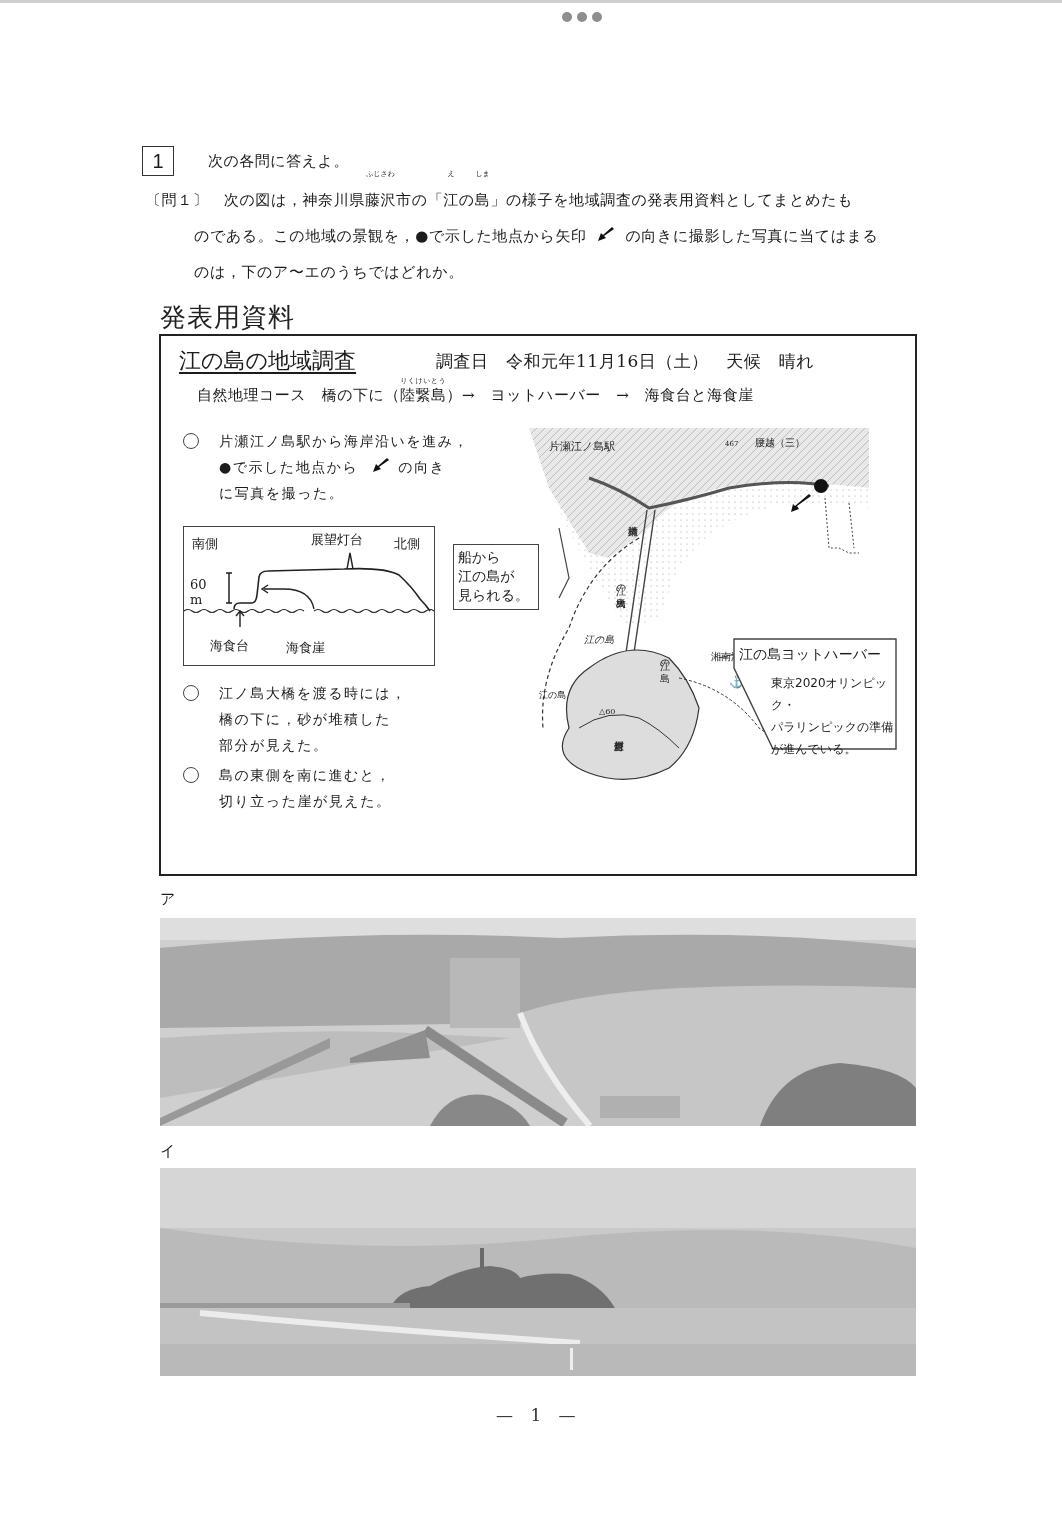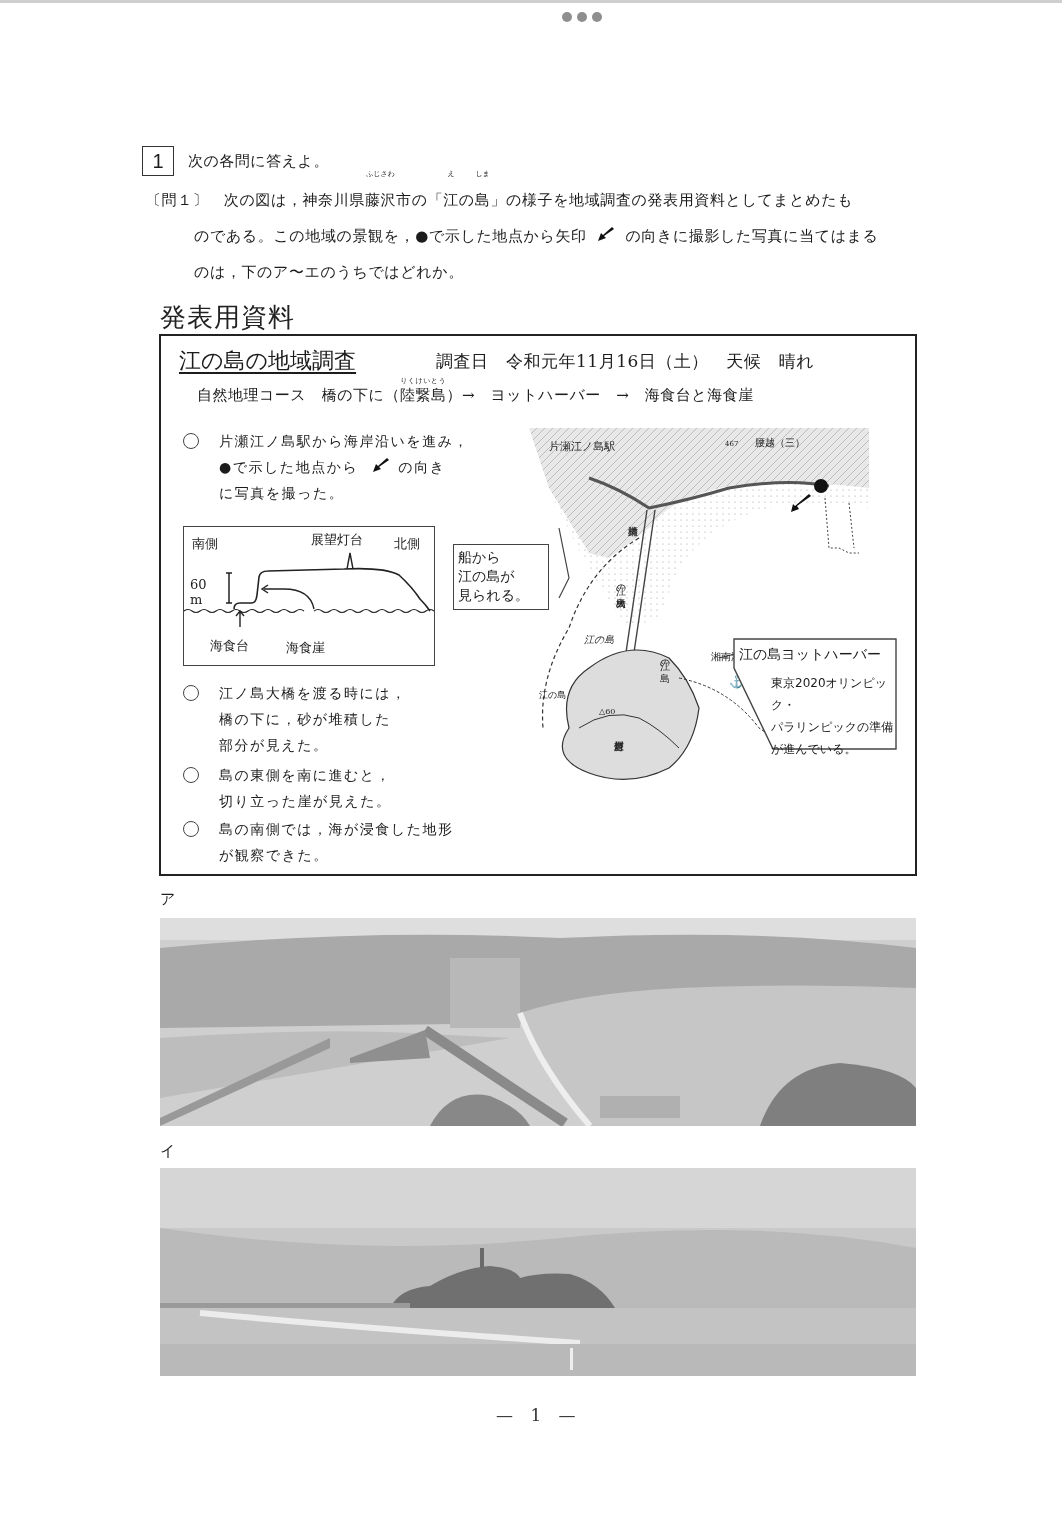--- a/index.html
+++ b/index.html
@@ -4,21 +4,21 @@
 <style>
   * { box-sizing: border-box; margin: 0; padding: 0; }
   html, body { width: 1062px; height: 1524px; background: #ffffff; overflow: hidden; }
   body { font-family: "DejaVu Serif", "Liberation Serif", serif; color: #1c1c1c; position: relative; }
   .topbar { position: absolute; left: 0; top: 0; width: 1062px; height: 3px; background: #cfcfcf; }
   .dots { position: absolute; left: 562px; top: 12px; display: flex; gap: 5px; }
   .dots span { width: 10px; height: 10px; border-radius: 50%; background: #8e8e8e; display: block; }
 
   .qhead { position: absolute; left: 142px; top: 146px; display: flex; align-items: center; }
   .qnum { width: 32px; height: 30px; border: 1.5px solid #333; display: flex; align-items: center; justify-content: center; font-family: "Liberation Sans", sans-serif; font-size: 20px; }
-  .qhead-text { margin-left: 14px; font-size: 15px; letter-spacing: 0.5px; }
+  .qhead-text { margin-left: 34px; font-size: 15px; letter-spacing: 0.5px; }
 
   .prompt { position: absolute; left: 146px; top: 182px; width: 780px; font-size: 15px; line-height: 36px; letter-spacing: 0.6px; }
   .prompt .line { white-space: nowrap; }
   .prompt .indent { padding-left: 48px; }
   .ruby { position: relative; display: inline-block; }
   .ruby rt-x { position: absolute; top: -11px; left: 0; right: 0; text-align: center; font-size: 7px; letter-spacing: 0; white-space: nowrap; line-height: 1; }
 
   .section-title { position: absolute; left: 160px; top: 300px; font-size: 26px; font-family: Liberation Mono, monospace; letter-spacing: 1px; color: #222; }
 
   .panel { position: absolute; left: 159px; top: 334px; width: 758px; height: 542px; border: 2px solid #222; }
@@ -28,21 +28,21 @@
   .ruby-small { position: relative; display: inline-block; }
   .ruby-small .rt { position: absolute; top: -10px; left: 0; right: 0; text-align: center; font-size: 7px; white-space: nowrap; }
 
   .obs { position: absolute; font-size: 14px; line-height: 26px; letter-spacing: 1.5px; }
   .obs .bullet { position: absolute; left: -36px; top: 0; width: 16px; height: 16px; margin-top: 5px; border: 1.5px solid #444; border-radius: 50%; }
 
   .profile { position: absolute; left: 22px; top: 190px; width: 252px; height: 140px; border: 1.5px solid #444; }
   .profile .lbl { position: absolute; font-size: 13px; }
 
   .map { position: absolute; left: 368px; top: 92px; width: 340px; height: 380px; }
-  .callout-boat { position: absolute; left: 292px; top: 208px; width: 96px; height: 66px; border: 1.5px solid #444; font-size: 14px; line-height: 19px; padding: 3px 4px; font-family: "DejaVu Sans", sans-serif; }
+  .callout-boat { position: absolute; left: 292px; top: 208px; width: 86px; height: 66px; border: 1.5px solid #444; font-size: 14px; line-height: 19px; padding: 3px 4px; font-family: "DejaVu Sans", sans-serif; }
   .callout-yacht { position: absolute; left: 572px; top: 296px; width: 164px; height: 112px; font-family: "DejaVu Sans", sans-serif; margin-top: 6px; }
   .callout-yacht .head { position: absolute; left: 6px; top: 8px; font-size: 14px; }
   .callout-yacht .body { position: absolute; left: 38px; top: 34px; font-size: 12px; line-height: 22px; }
 
   .photo-label { position: absolute; left: 160px; font-size: 15px; font-family: "DejaVu Sans", sans-serif; }
   .photo { position: absolute; left: 160px; width: 756px; overflow: hidden; }
   .page-num { position: absolute; left: 496px; top: 1405px; font-size: 17px; letter-spacing: 6px; color: #333; }
 </style>
 </head>
 <body>
@@ -113,25 +113,20 @@
   <div class="obs" style="left:58px; top:344px;">
     <span class="bullet"></span>
     <div>江ノ島大橋を渡る時には，</div>
     <div>橋の下に，砂が堆積した</div>
     <div>部分が見えた。</div>
   </div>
   <div class="obs" style="left:58px; top:426px;">
     <span class="bullet"></span>
     <div>島の東側を南に進むと，</div>
     <div>切り立った崖が見えた。</div>
-  </div>
-  <div class="obs" style="left:58px; top:480px;">
-    <span class="bullet"></span>
-    <div>島の南側では，海が浸食した地形</div>
-    <div>が観察できた。</div>
   </div>
 
   <svg class="map" viewBox="0 0 340 380">
     <defs>
       <pattern id="dots" width="6" height="6" patternUnits="userSpaceOnUse">
           <circle cx="2" cy="2" r="0.6" fill="#999"></circle>
         </pattern>
       <pattern id="city" width="8" height="8" patternUnits="userSpaceOnUse">
           <rect width="8" height="8" fill="#e8e8e8"></rect>
           <path d="M0 8 L8 0" stroke="#aaa" stroke-width="0.7"></path>

